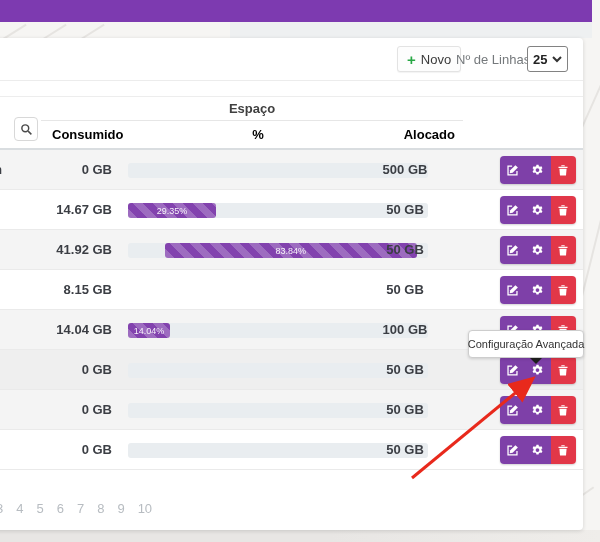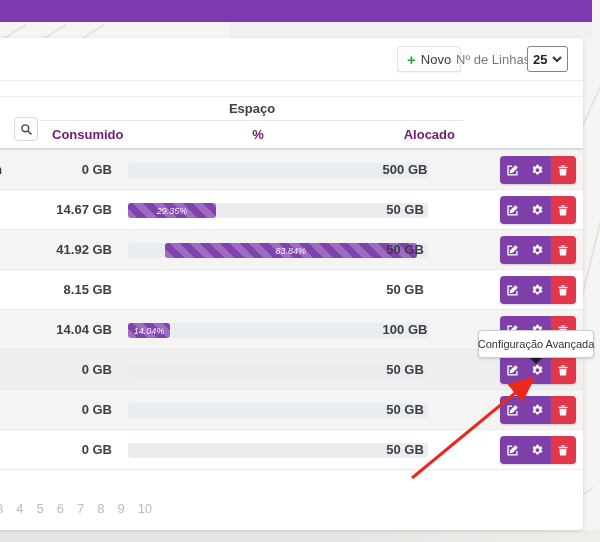--- a/index.html
+++ b/index.html
@@ -32,55 +32,55 @@
             padding:0 5px; font-size:13px; font-weight:700; color:#222; cursor:pointer; }
 
   
   .thead-top { position:absolute; left:0; top:58px; width:733px; height:1px; background:#ededed; }
   .group-header { position:absolute; left:191px; top:63px; width:422px; text-align:center;
                   font-size:13px; font-weight:700; color:#404040; }
   .group-underline { position:absolute; left:191px; top:82px; width:422px; height:1px; background:#e6e6e6; }
   .search-btn { position:absolute; left:164px; top:79px; width:24px; height:24px;
                 background:#fff; border:1px solid #d8d8d8; border-radius:4px;
                 display:flex; align-items:center; justify-content:center; cursor:pointer; }
-  .col-head { position:absolute; top:89px; font-size:13px; font-weight:700; color:#701a75; }
+  .col-head { position:absolute; top:89px; font-size:13px; font-weight:700; color:#000000; }
   .col-consumido { left:202px; }
   .col-pct { left:278px; width:260px; text-align:center; }
   .col-alocado { left:505px; width:100px; text-align:right; }
   .thead-bottom { position:absolute; left:0; top:110px; width:733px; height:2px; background:#d9dde0; }
 
   
   .tbody { position:absolute; left:0; top:112px; width:733px; }
   .row { position:relative; height:40px; border-bottom:1px solid #eaeaea; background:#fff; }
   .row.striped { background:#f4f4f4; }
   .row.hover { background:#efefef; }
   .cell { position:absolute; top:12px; font-size:13px; font-weight:600; color:#3b3e44; }
   .cell-name { left:0; width:154px; text-align:right; padding-right:2px; }
   .cell-consumed { left:142px; width:120px; text-align:right; }
   .cell-allocated { left:505px; width:100px; text-align:center; }
   .bar-track { position:absolute; left:278px; top:13px; width:300px; height:15px;
-               background:#e9edf0; border-radius:3px;font-style:italic; }
+               background:#e9edf0; border-radius:3px; }
   .bar-fill { height:100%; border-radius:3px; background:#8242ae;
               background-image:repeating-linear-gradient(45deg, rgba(255,255,255,.22) 0 7px, transparent 7px 14px);
               display:flex; align-items:center; justify-content:center; overflow:hidden; }
   .bar-label { font-size:9px; color:rgba(255,255,255,.92); white-space:nowrap; }
   .actions { position:absolute; left:650px; top:6px; width:76px; height:28px;
              display:flex; border-radius:4px; overflow:hidden; box-shadow:0 1px 2px rgba(0,0,0,.18); }
   .abtn { flex:1; display:flex; align-items:center; justify-content:center;
           border:none; cursor:pointer; padding:0; }
   .abtn.purple { background:#7e40a8; }
   .abtn.red { background:#e23748; }
 
   
   .pagination { position:absolute; left:146px; top:463px; display:flex; gap:13px;
                 font-size:13px; color:#b7bcc1; }
   .page-link { cursor:pointer; }
 
   
-  .tooltip { position:absolute; left:478px; top:330px; width:116px; height:28px;
+  .tooltip { position:absolute; left:468px; top:330px; width:116px; height:28px;
              background:#fff; border:1px solid #cdcdcd; border-radius:4px;
              box-shadow:0 1px 3px rgba(0,0,0,.15); display:flex; align-items:center;
              justify-content:center; font-size:11px; color:#333; white-space:nowrap; z-index:5; }
   .tooltip-arrow { position:absolute; left:530px; top:358px; width:0; height:0; z-index:5;
                    border:6px solid transparent; border-top-color:#1c1c1c; }
   .arrow-overlay { position:absolute; left:0; top:0; z-index:6; pointer-events:none; }
 </style>
 </head>
 <body>
 

